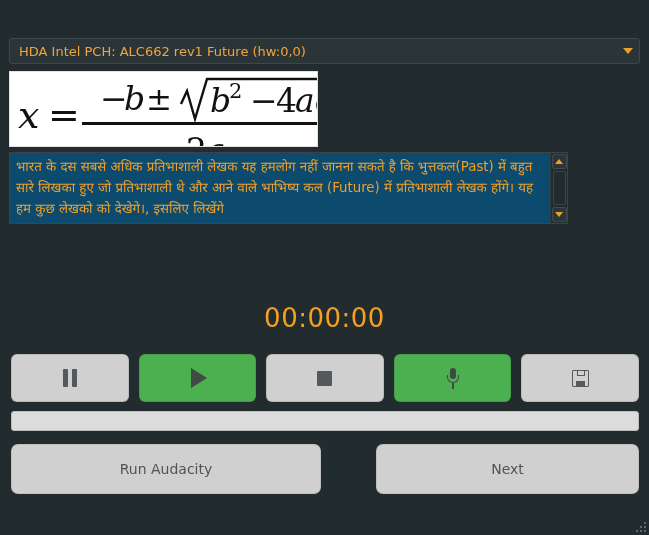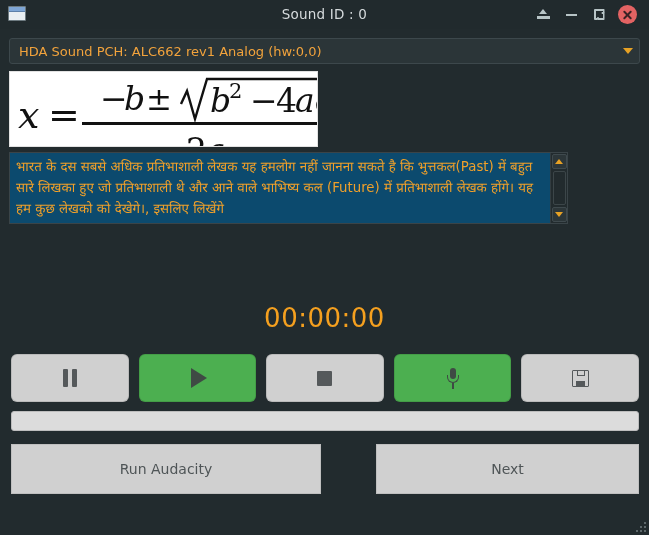--- a/index.html
+++ b/index.html
@@ -395,21 +395,21 @@
   .bottom-row {
     position: absolute;
     left: 11px;
     top: 444px;
     width: 628px;
     height: 50px;
     display: flex;
     gap: 11px;
   }
   .bbtn {
-    border-radius: 0;
+    border-radius: 7px;
     background: #d0d0d0;
     color: #4f5557;
     font-size: 14px;
     display: flex;
     align-items: center;
     justify-content: center;
     cursor: pointer;
     border: 1px solid rgba(0,0,0,0.08);
     box-sizing: border-box;
   }
@@ -428,43 +428,23 @@
     position: absolute;
     width: 2px; height: 2px;
     background: #5d686b;
   }
 </style>
 </head>
 <body>
 
 <div id="app">
 
-  <div class="titlebar">
-    <div class="tb-app-icon">
-        <i></i>
-      </div>
-    <div class="tb-title">Sound ID : 0</div>
-    <div class="tb-buttons">
-      <div class="tb-btn">
-        <span class="ico-shade"></span>
-      </div>
-      <div class="tb-btn">
-        <span class="ico-min"></span>
-      </div>
-      <div class="tb-btn">
-        <span class="ico-max"></span>
-      </div>
-      <div class="tb-btn">
-        <span class="tb-close"></span>
-      </div>
-    </div>
-  </div>
 
   <div class="combo">
-    <div class="combo-label">HDA Sound PCH: ALC662 rev1 Analog (hw:0,0)</div>
+    <div class="combo-label">HDA Intel PCH: ALC662 rev1 Future (hw:0,0)</div>
     <div class="combo-arrow">
       <span class="tri-down"></span>
     </div>
   </div>
 
   <div class="formula-box">
     <svg class="formula-svg" width="330" height="90" viewBox="0 0 330 90">
       <g fill="#111111" font-family="DejaVu Serif, Liberation Serif, serif" font-style="italic">
         <text x="4" y="54" font-size="38">x</text>
         <text x="34" y="54" font-size="38" font-style="normal">=</text>

